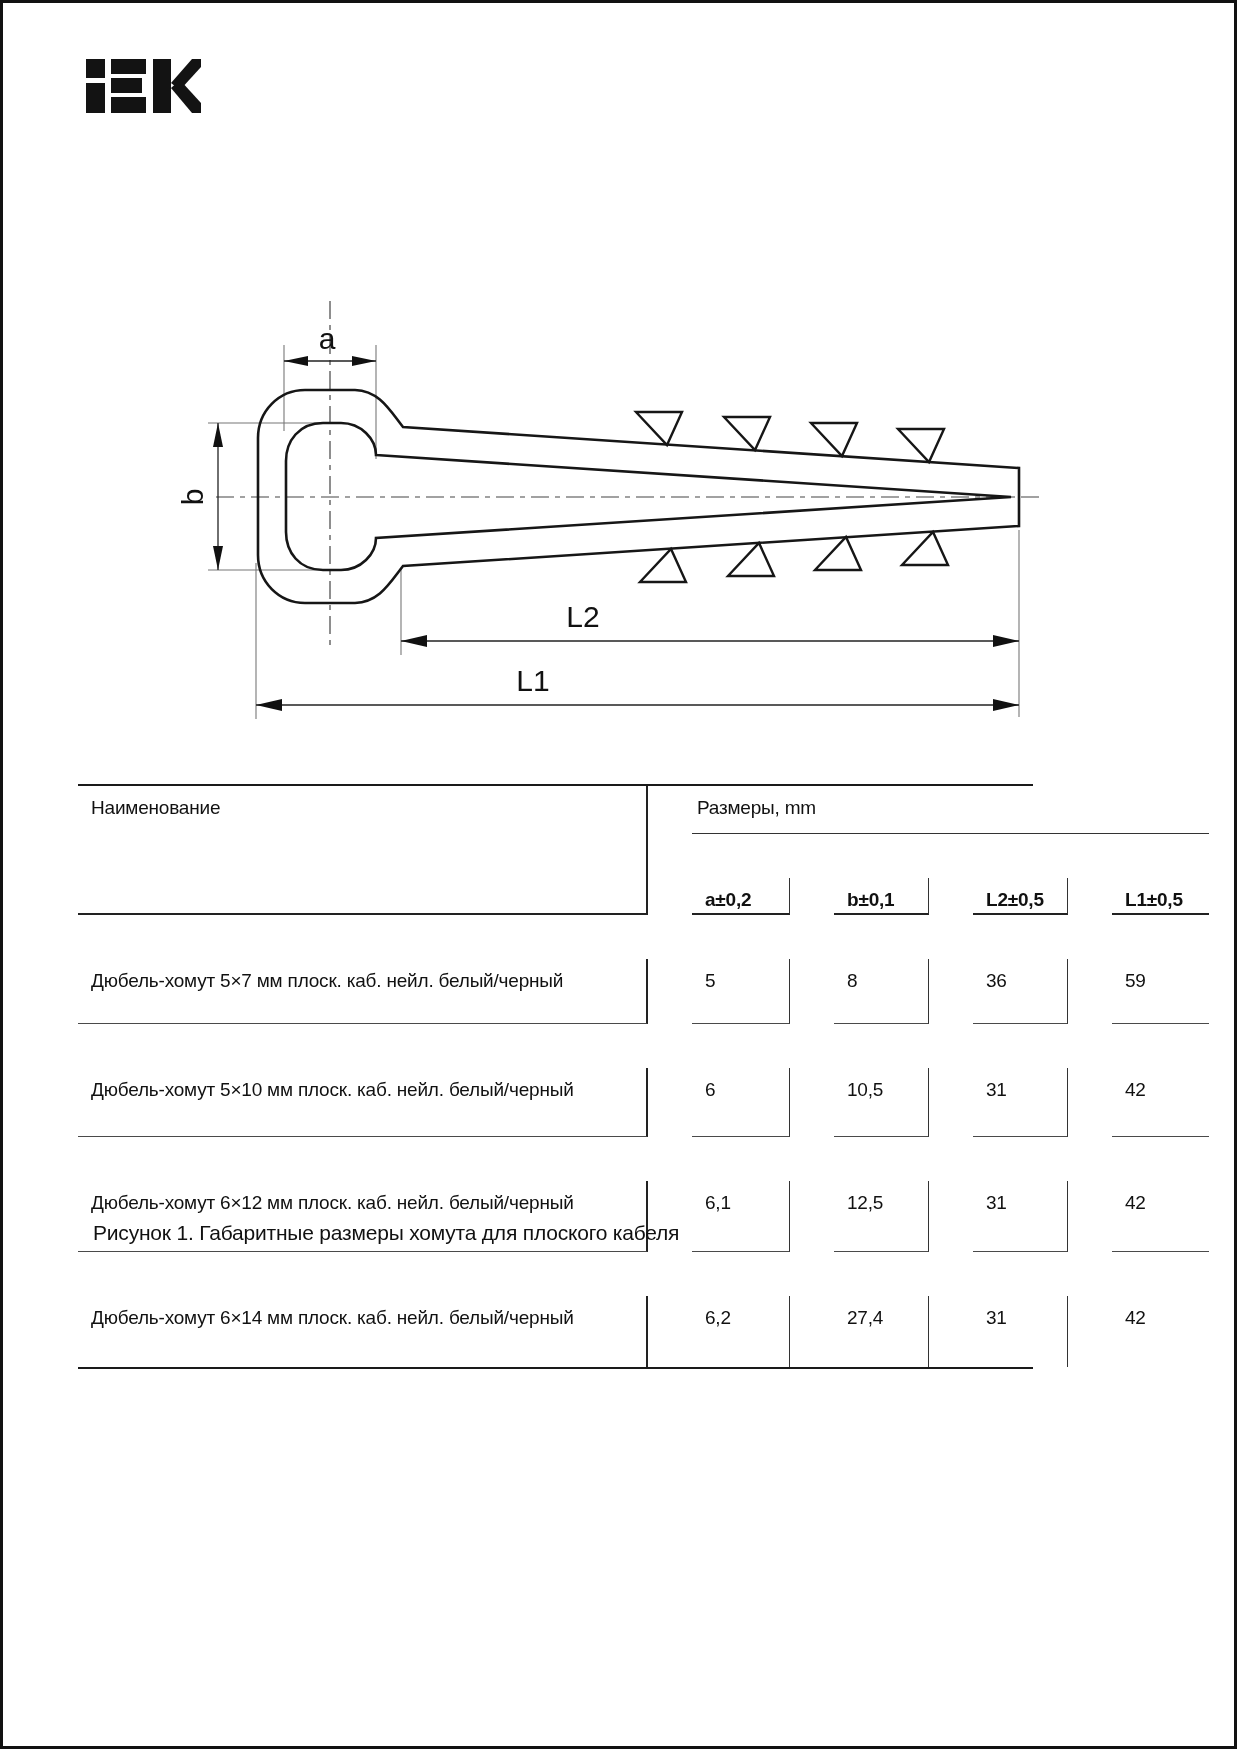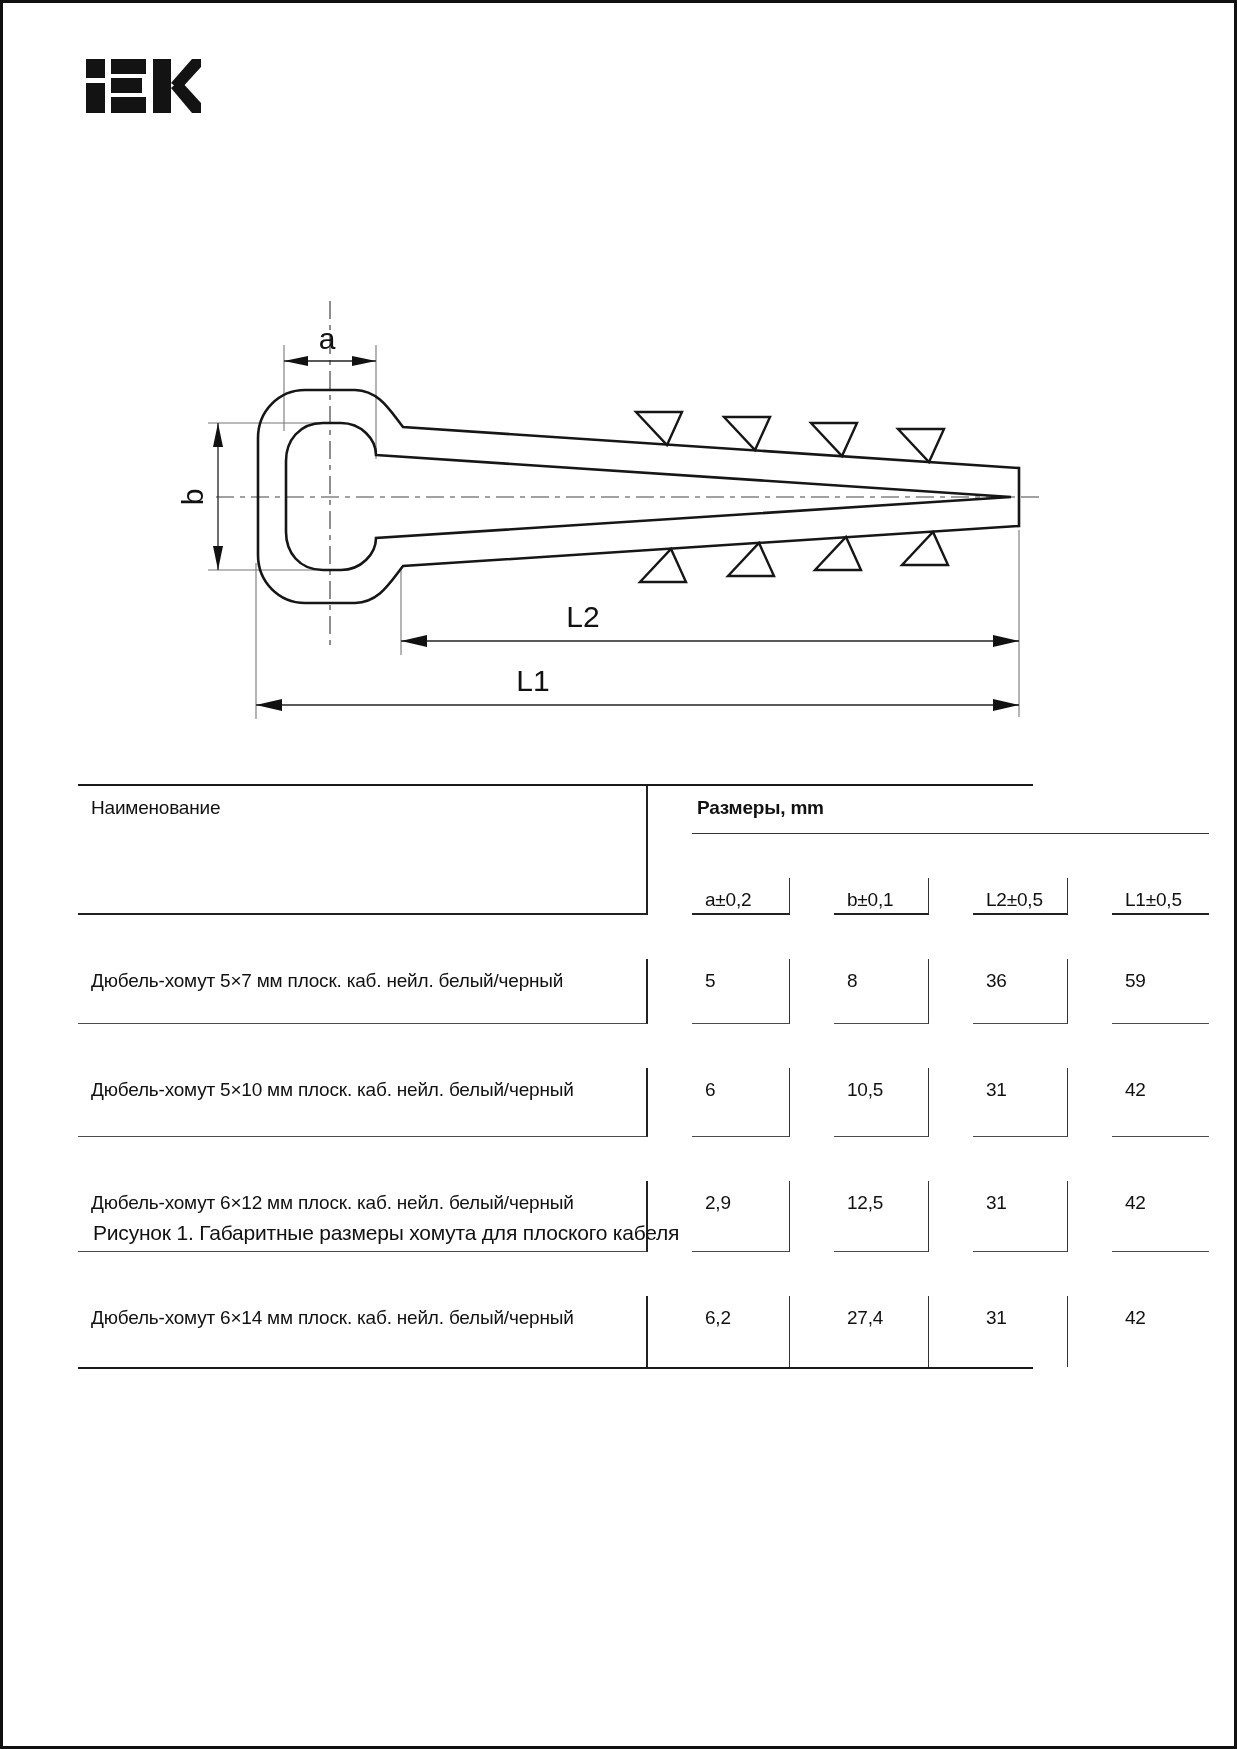--- a/index.html
+++ b/index.html
@@ -28,22 +28,22 @@
     gap:44px;
   }
   .cell {
     box-sizing:border-box;
     font-size:19px; line-height:22px;
     padding:11px 6px 0 13px;
     overflow:hidden; white-space:nowrap;
     letter-spacing:-0.2px;
   }
   .name-h   { grid-column:1; grid-row:1/3; border-right:2px solid #222; border-bottom:2px solid #222; }
-  .dims-h   { grid-column:2/6; grid-row:1; border-bottom:1px solid #333; padding-left:5px;font-weight:bold; }
-  .sub      { grid-row:2; border-bottom:2px solid #222; border-right:1px solid #333; }
+  .dims-h   { grid-column:2/6; grid-row:1; border-bottom:1px solid #333; padding-left:5px; }
+  .sub      { grid-row:2; border-bottom:2px solid #222; border-right:1px solid #333;font-weight:bold; }
   .sub.last { border-right:none; }
   .dn       { border-right:2px solid #222; }
   .dv       { border-right:1px solid #333; }
   .dv.last  { border-right:none; }
   .rb       { border-bottom:1px solid #4a4a4a; }
 
   .caption {
     position:absolute; left:90px; top:1218px;
     font-size:21px; letter-spacing:-0.2px;
   }
@@ -141,21 +141,21 @@
     <div class="cell dv rb">36</div>
     <div class="cell dv rb last">59</div>
 
     <div class="cell dn rb">Дюбель-хомут 5×10 мм плоск. каб. нейл. белый/черный</div>
     <div class="cell dv rb">6</div>
     <div class="cell dv rb">10,5</div>
     <div class="cell dv rb">31</div>
     <div class="cell dv rb last">42</div>
 
     <div class="cell dn rb">Дюбель-хомут 6×12 мм плоск. каб. нейл. белый/черный</div>
-    <div class="cell dv rb">2,9</div>
+    <div class="cell dv rb">6,1</div>
     <div class="cell dv rb">12,5</div>
     <div class="cell dv rb">31</div>
     <div class="cell dv rb last">42</div>
 
     <div class="cell dn">Дюбель-хомут 6×14 мм плоск. каб. нейл. белый/черный</div>
     <div class="cell dv">6,2</div>
     <div class="cell dv">27,4</div>
     <div class="cell dv">31</div>
     <div class="cell dv last">42</div>
   </div>

